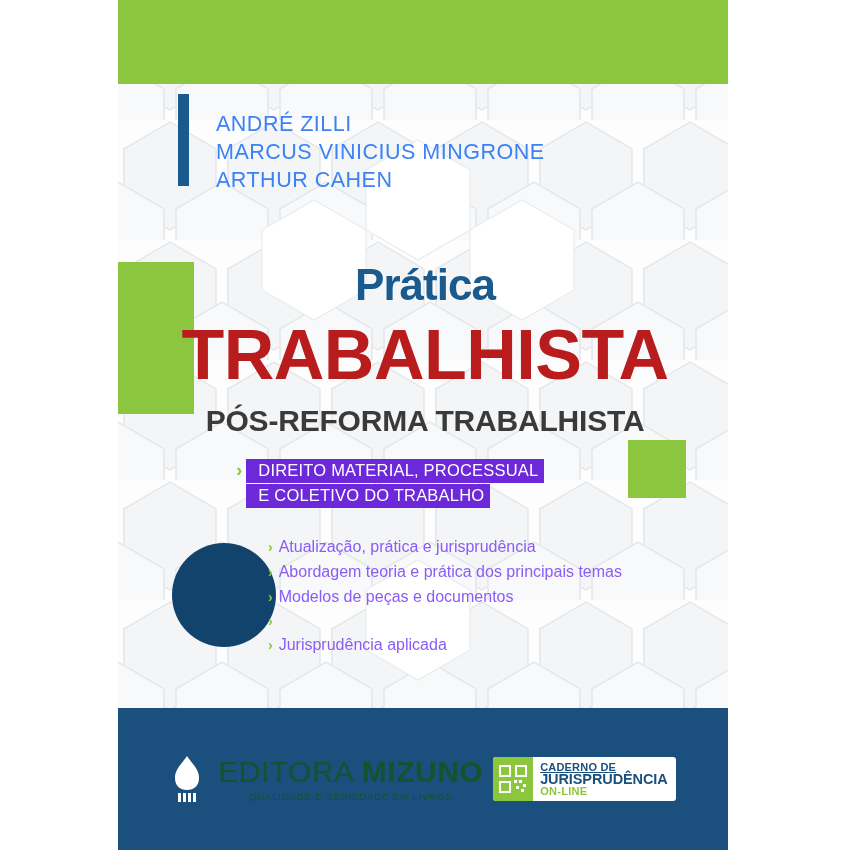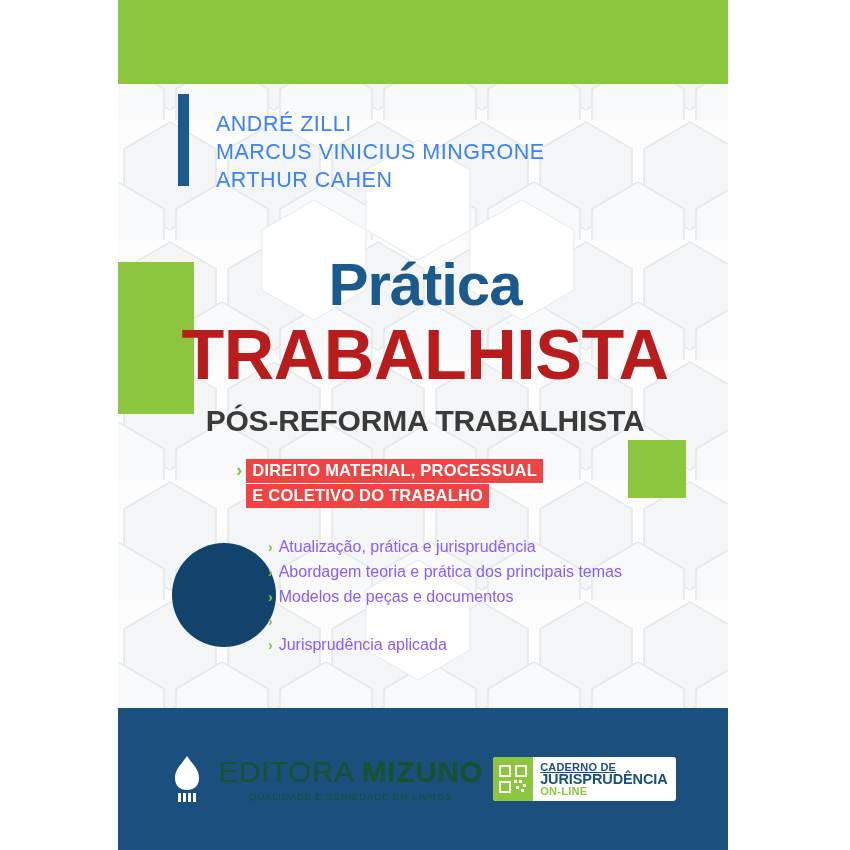--- a/index.html
+++ b/index.html
@@ -117,21 +117,21 @@
   
   .title-wrap {
     position: absolute;
     left: 0;
     top: 252px;
     width: 850px;
     text-align: center;
     z-index: 4;
   }
   .t-pratica {
-    font-size: 60px;
+    font-size: 44px;
     font-weight: bold;
     color: #1b5a8c;
     letter-spacing: -1px;
     line-height: 66px;
   }
   .t-trabalhista {
     font-size: 70px;
     font-weight: bold;
     color: #b91c1c;
     letter-spacing: -0.5px;
@@ -162,26 +162,26 @@
     line-height: 20px;
     margin-right: 4px;
     margin-top: 1px;
   }
   .subtitle-lines {
     display: flex;
     flex-direction: column;
     align-items: flex-start;
   }
   .subtitle-lines span {
-    background: #ef4444;
+    background: #6d28d9;
     color: #ffffff;
     font-size: 16.5px;
-    font-weight: bold;
+    font-weight: normal;
     letter-spacing: 0.2px;
-    padding: 2px 6px 3px 6px;
+    padding: 2px 6px 3px 12px;
     display: inline-block;
   }
   .subtitle-lines span + span { margin-top: 1px; }
 
   
   .bullets {
     position: absolute;
     left: 268px;
     top: 538px;
     z-index: 4;

